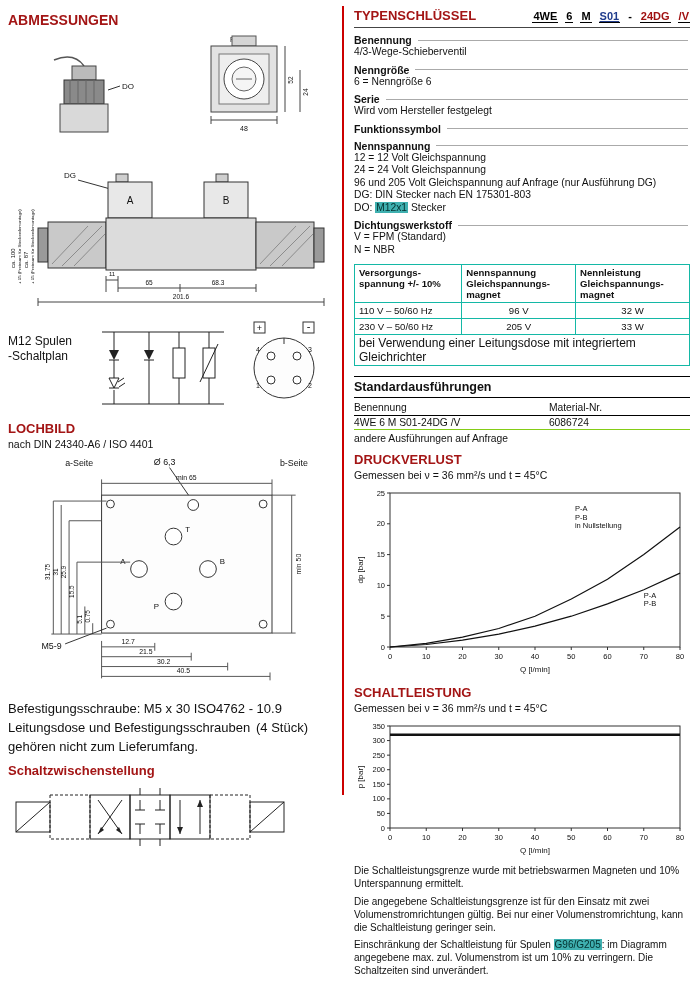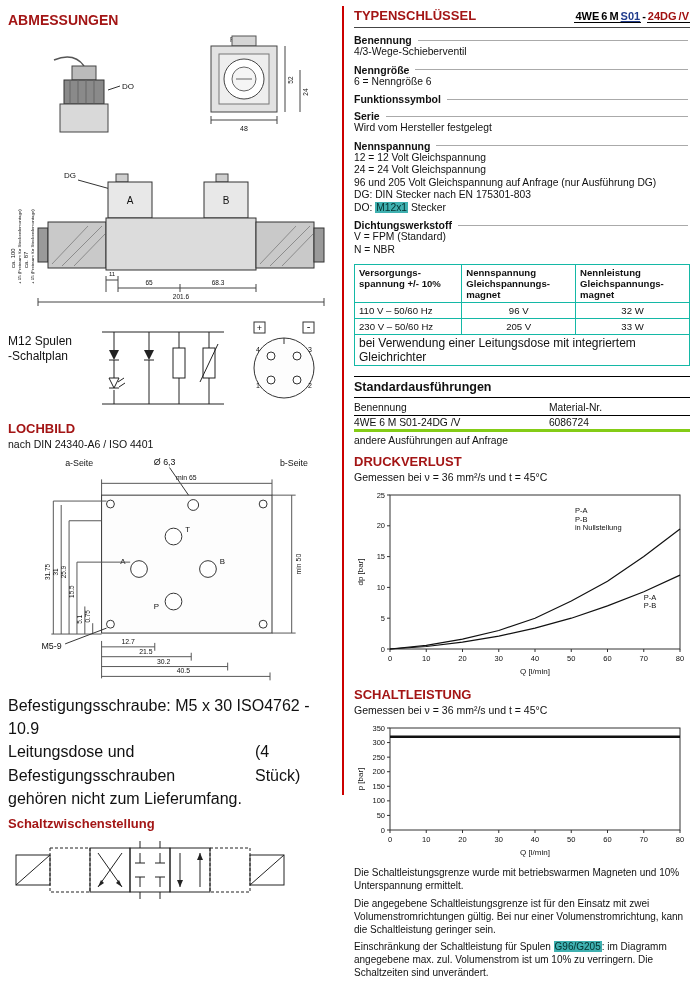--- a/index.html
+++ b/index.html
@@ -8,42 +8,42 @@
   .page{display:flex;width:700px;height:797px;padding:6px 4px 2px 6px}
   .col-left{width:336px;flex:none;padding:2px 4px 0 2px}
   .divider{width:2px;flex:none;background:var(--divider,#c00000)}
   .col-right{flex:1;padding:2px 6px 0 10px;min-width:0}
   h1.sec{font-size:14px;font-weight:bold;color:var(--red,#a31515);margin:4px 0 4px 0}
   h2.sec{font-size:13px;font-weight:bold;color:var(--red,#a31515);margin:6px 0 2px 0}
   .subtle{font-size:10.5px;margin-bottom:2px}
   svg text{font-family:"Liberation Sans",sans-serif;fill:#111}
   .m12-row{display:flex;align-items:flex-start;margin-top:4px}
   .m12-label{width:86px;font-size:12px;padding-top:14px;line-height:1.25}
-  .notes{font-size:16px;line-height:1.45;margin-top:0}
+  .notes{font-size:13px;line-height:1.45;margin-top:6px}
   .notes .row{display:flex;justify-content:space-between;padding-right:30px}
   
   .ts-header{display:flex;justify-content:space-between;align-items:flex-start;border-bottom:1px solid #444;padding-bottom:4px;margin-bottom:6px}
-  .code{display:flex;font-size:11px;font-weight:bold;padding-top:2px}
+  .code{display:flex;gap:7px;font-size:11px;font-weight:bold;padding-top:2px}
   .code .seg{border-bottom:1px solid #000;padding:0 1px}
   .code .seg.noline{border-bottom:none}
   .ts-sec{margin-bottom:5px}
   .ts-label{display:flex;align-items:center;gap:6px;font-size:10.5px;font-weight:bold}
   .ts-label::after{content:"";flex:1;border-top:1px solid #aaa;margin-right:2px}
   .ts-line{font-size:10.3px;line-height:1.22}
   .hl{background:var(--hl,#3fb0b0);color:#03312f;padding:0 1px}
   table.volt-table{width:100%;border-collapse:collapse;margin:8px 0 10px 0}
   table.volt-table th,table.volt-table td{border:1px solid #14b8a6;font-size:9.6px;padding:2px 4px;text-align:left;vertical-align:top}
   table.volt-table th{white-space:pre-line;font-weight:bold}
   table.volt-table td.c{text-align:center}
   table.volt-table td.foot{font-size:12px;padding:1px 4px}
   .standard{border-top:1.5px solid #000;padding-top:3px;margin-bottom:8px}
   .std-title{font-size:12.5px;font-weight:bold;border-bottom:1px solid #000;padding-bottom:3px;margin-bottom:3px}
   .std-row{display:grid;grid-template-columns:58% 42%;font-size:10.3px;padding:1px 0}
   .std-head{border-bottom:1px solid #000;padding-bottom:2px}
-  .std-row + .std-row{border-bottom:3px solid #84cc16}
+  .std-row + .std-row{border-bottom:1px solid #84cc16}
   .std-note{font-size:10.3px;padding-top:3px}
   .chart{margin:2px 0 4px 0}
   .para{font-size:10px;line-height:1.28;margin-top:5px}
 </style>
 </head>
 <body>
 
 <div class="page">
 
   <div class="col-left">
@@ -336,28 +336,28 @@
       <div class="ts-line">4/3-Wege-Schieberventil</div>
     </div>
     <div class="ts-sec">
       <div class="ts-label">
           <span>Nenngröße</span>
         </div>
       <div class="ts-line">6 = Nenngröße 6</div>
     </div>
     <div class="ts-sec">
       <div class="ts-label">
-          <span>Funktionssymbol</span>
-        </div>
-    </div>
-    <div class="ts-sec">
-      <div class="ts-label">
           <span>Serie</span>
         </div>
       <div class="ts-line">Wird vom Hersteller festgelegt</div>
+    </div>
+    <div class="ts-sec">
+      <div class="ts-label">
+          <span>Funktionssymbol</span>
+        </div>
     </div>
     <div class="ts-sec">
       <div class="ts-label">
           <span>Nennspannung</span>
         </div>
       <div class="ts-line">12 = 12 Volt Gleichspannung</div>
       <div class="ts-line">24 = 24 Volt Gleichspannung</div>
       <div class="ts-line">96 und 205 Volt Gleichspannung auf Anfrage (nur Ausführung DG)</div>
       <div class="ts-line">DG: DIN Stecker nach EN 175301-803</div>
       <div class="ts-line"><span>DO: </span><span class="hl">M12x1</span><span> Stecker</span></div>

